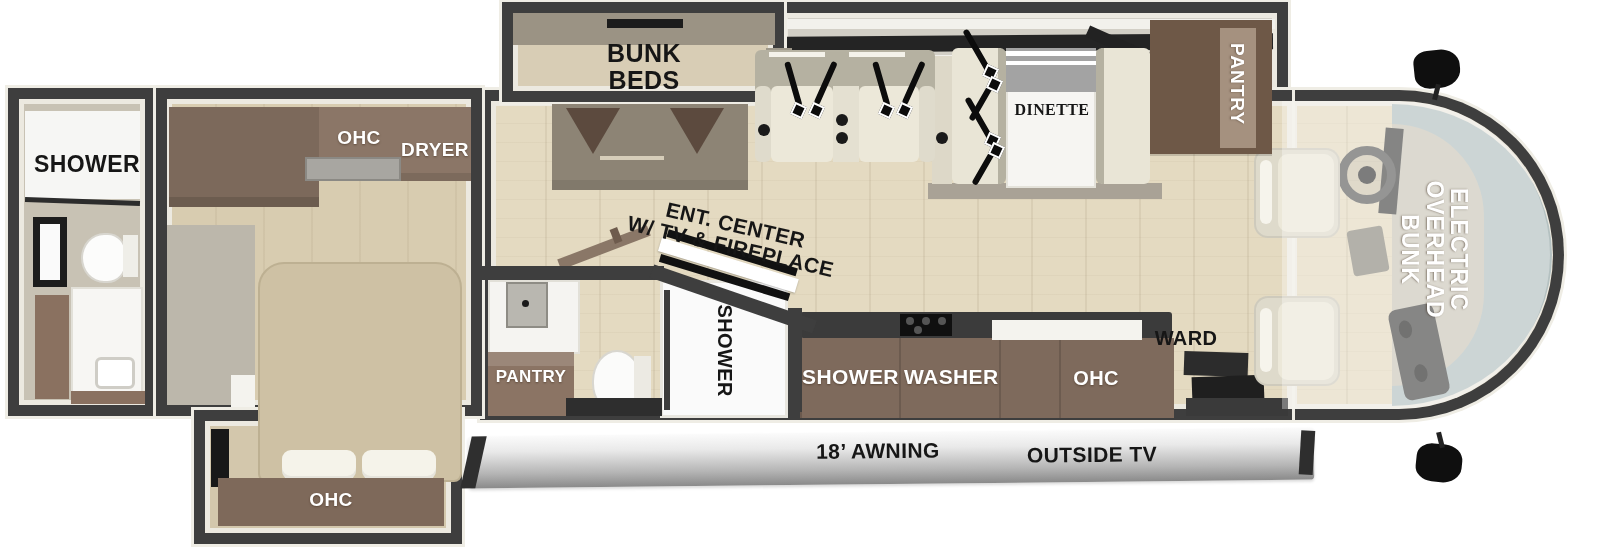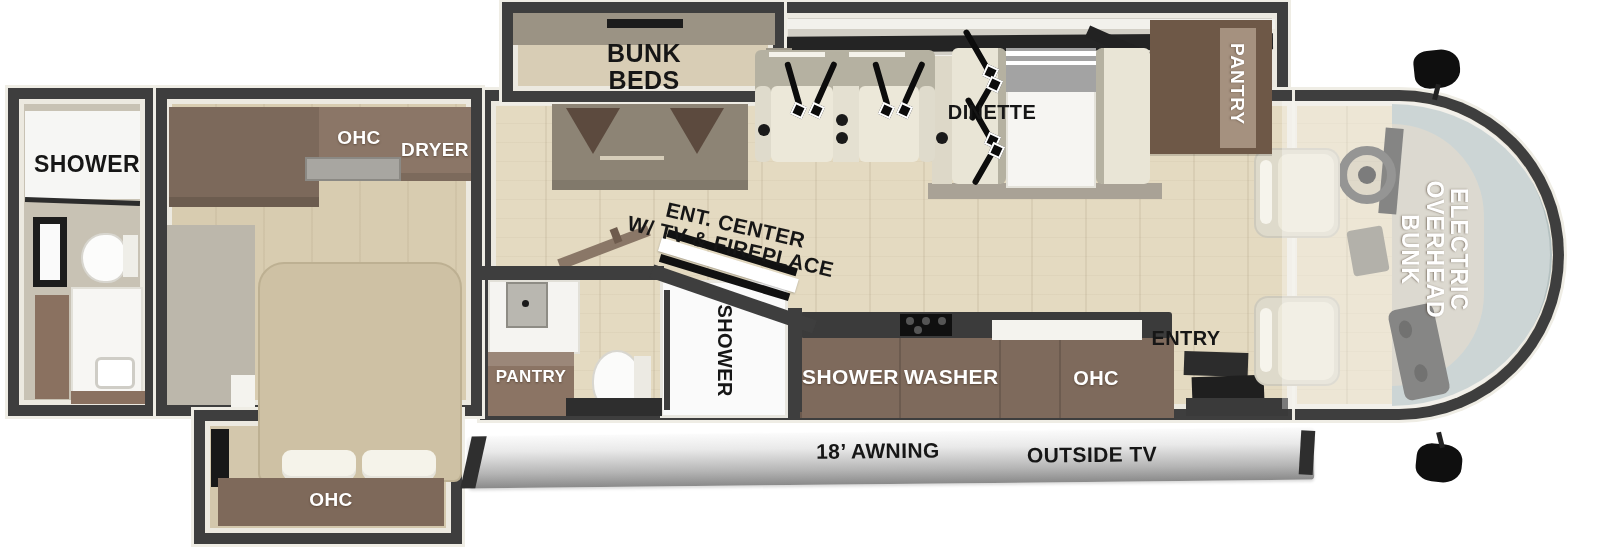--- a/index.html
+++ b/index.html
@@ -155,21 +155,21 @@
   <div class="abs" style="left:1096px;top:48px;width:54px;height:136px;background:#e9e5d6;border-left:8px solid #b5b1a1;box-sizing:border-box;border-radius:6px;z-index:6;"></div>
 
   <div class="strap" style="left:962px;top:30px;height:50px;transform:rotate(-30deg);"></div>
   <div class="buckle" style="left:984px;top:66px;"></div>
   <div class="strap" style="left:990px;top:82px;height:44px;transform:rotate(30deg);"></div>
   <div class="buckle" style="left:988px;top:78px;"></div>
   <div class="strap" style="left:964px;top:98px;height:48px;transform:rotate(-30deg);"></div>
   <div class="buckle" style="left:986px;top:134px;"></div>
   <div class="strap" style="left:992px;top:148px;height:42px;transform:rotate(30deg);"></div>
   <div class="buckle" style="left:990px;top:144px;"></div>
-  <div class="lbl" style="left:940px;top:102px;width:104px;font-size:20px;">DINETTE</div>
+  <div class="lbl" style="left:1000px;top:102px;width:104px;font-size:16px;font-family:Liberation Serif, serif;">DINETTE</div>
 
   <div class="abs" style="left:1150px;top:20px;width:122px;height:134px;background:#6e5847;z-index:6;box-shadow:0 2px 0 rgba(0,0,0,.15);"></div>
   <div class="abs" style="left:1220px;top:28px;width:36px;height:120px;background:#a5917f;z-index:6;"></div>
   <div class="lbl w" style="left:1182px;top:74px;width:110px;font-size:19px;transform:rotate(90deg);letter-spacing:1px;">PANTRY</div>
 
   <div class="abs" style="left:556px;top:242px;width:96px;height:11px;background:#8a7767;transform:rotate(-21deg);z-index:4;"></div>
   <div class="abs" style="left:612px;top:228px;width:8px;height:15px;background:#6e5b4d;transform:rotate(-21deg);z-index:4;"></div>
   <div class="abs" style="left:660px;top:248px;width:135px;height:40px;transform:rotate(17deg);z-index:5;">
     <div class="abs" style="left:0;top:0;width:135px;height:8px;background:#111;"></div>
     <div class="abs" style="left:-4px;top:10px;width:143px;height:14px;background:#fff;box-shadow:0 1px 2px rgba(0,0,0,.25);"></div>
@@ -200,21 +200,21 @@
     <div class="seatdot" style="left:38px;top:3px;width:8px;height:8px;background:#555;"></div>
     <div class="seatdot" style="left:14px;top:12px;width:8px;height:8px;background:#555;"></div>
   </div>
   <div class="abs" style="left:992px;top:320px;width:150px;height:20px;background:#f4f3ee;z-index:5;"></div>
   <div class="abs" style="left:800px;top:338px;width:374px;height:80px;background:#7e6a5c;z-index:4;
               background-image:linear-gradient(90deg, rgba(0,0,0,.16) 0 2px, transparent 2px),
                                linear-gradient(90deg, transparent 0 99px, rgba(0,0,0,.14) 99px 101px, transparent 101px 199px, rgba(0,0,0,.14) 199px 201px, transparent 201px 259px, rgba(0,0,0,.14) 259px 261px, transparent 261px);"></div>
   <div class="lbl w" style="left:802px;top:366px;width:92px;font-size:21px;">SHOWER</div>
   <div class="lbl w" style="left:904px;top:366px;width:92px;font-size:21px;">WASHER</div>
   <div class="lbl w" style="left:1056px;top:368px;width:80px;font-size:20px;">OHC</div>
-  <div class="lbl" style="left:1138px;top:328px;width:96px;font-size:20px;">ENTRY</div>
+  <div class="lbl" style="left:1138px;top:328px;width:96px;font-size:20px;">WARD</div>
   <div class="abs" style="left:1184px;top:352px;width:64px;height:24px;background:#2c2c2c;transform:rotate(2deg);z-index:4;"></div>
   <div class="abs" style="left:1192px;top:376px;width:72px;height:26px;background:#1f1f1f;transform:rotate(-2deg);z-index:4;"></div>
   <div class="abs" style="left:1186px;top:398px;width:102px;height:18px;background:#3a3a3a;z-index:4;"></div>
 
   <div class="abs" style="left:468px;top:432px;width:846px;height:52px;z-index:2;transform:rotate(-.6deg);
               background:linear-gradient(180deg,#fbfbfb 0%,#e9e9e9 30%,#b5b5b5 72%,#8a8a8a 100%);
               border-radius:4px;box-shadow:0 2px 3px rgba(0,0,0,.15);">
     <div class="abs" style="left:-2px;top:0;width:15px;height:52px;background:#2f2f2f;transform:skewX(-13deg);"></div>
     <div class="abs" style="left:832px;top:3px;width:14px;height:44px;background:#2e2e2e;transform:rotate(4deg);"></div>
     <div class="lbl" style="left:310px;top:8px;width:200px;font-size:21px;">18’ AWNING</div>

